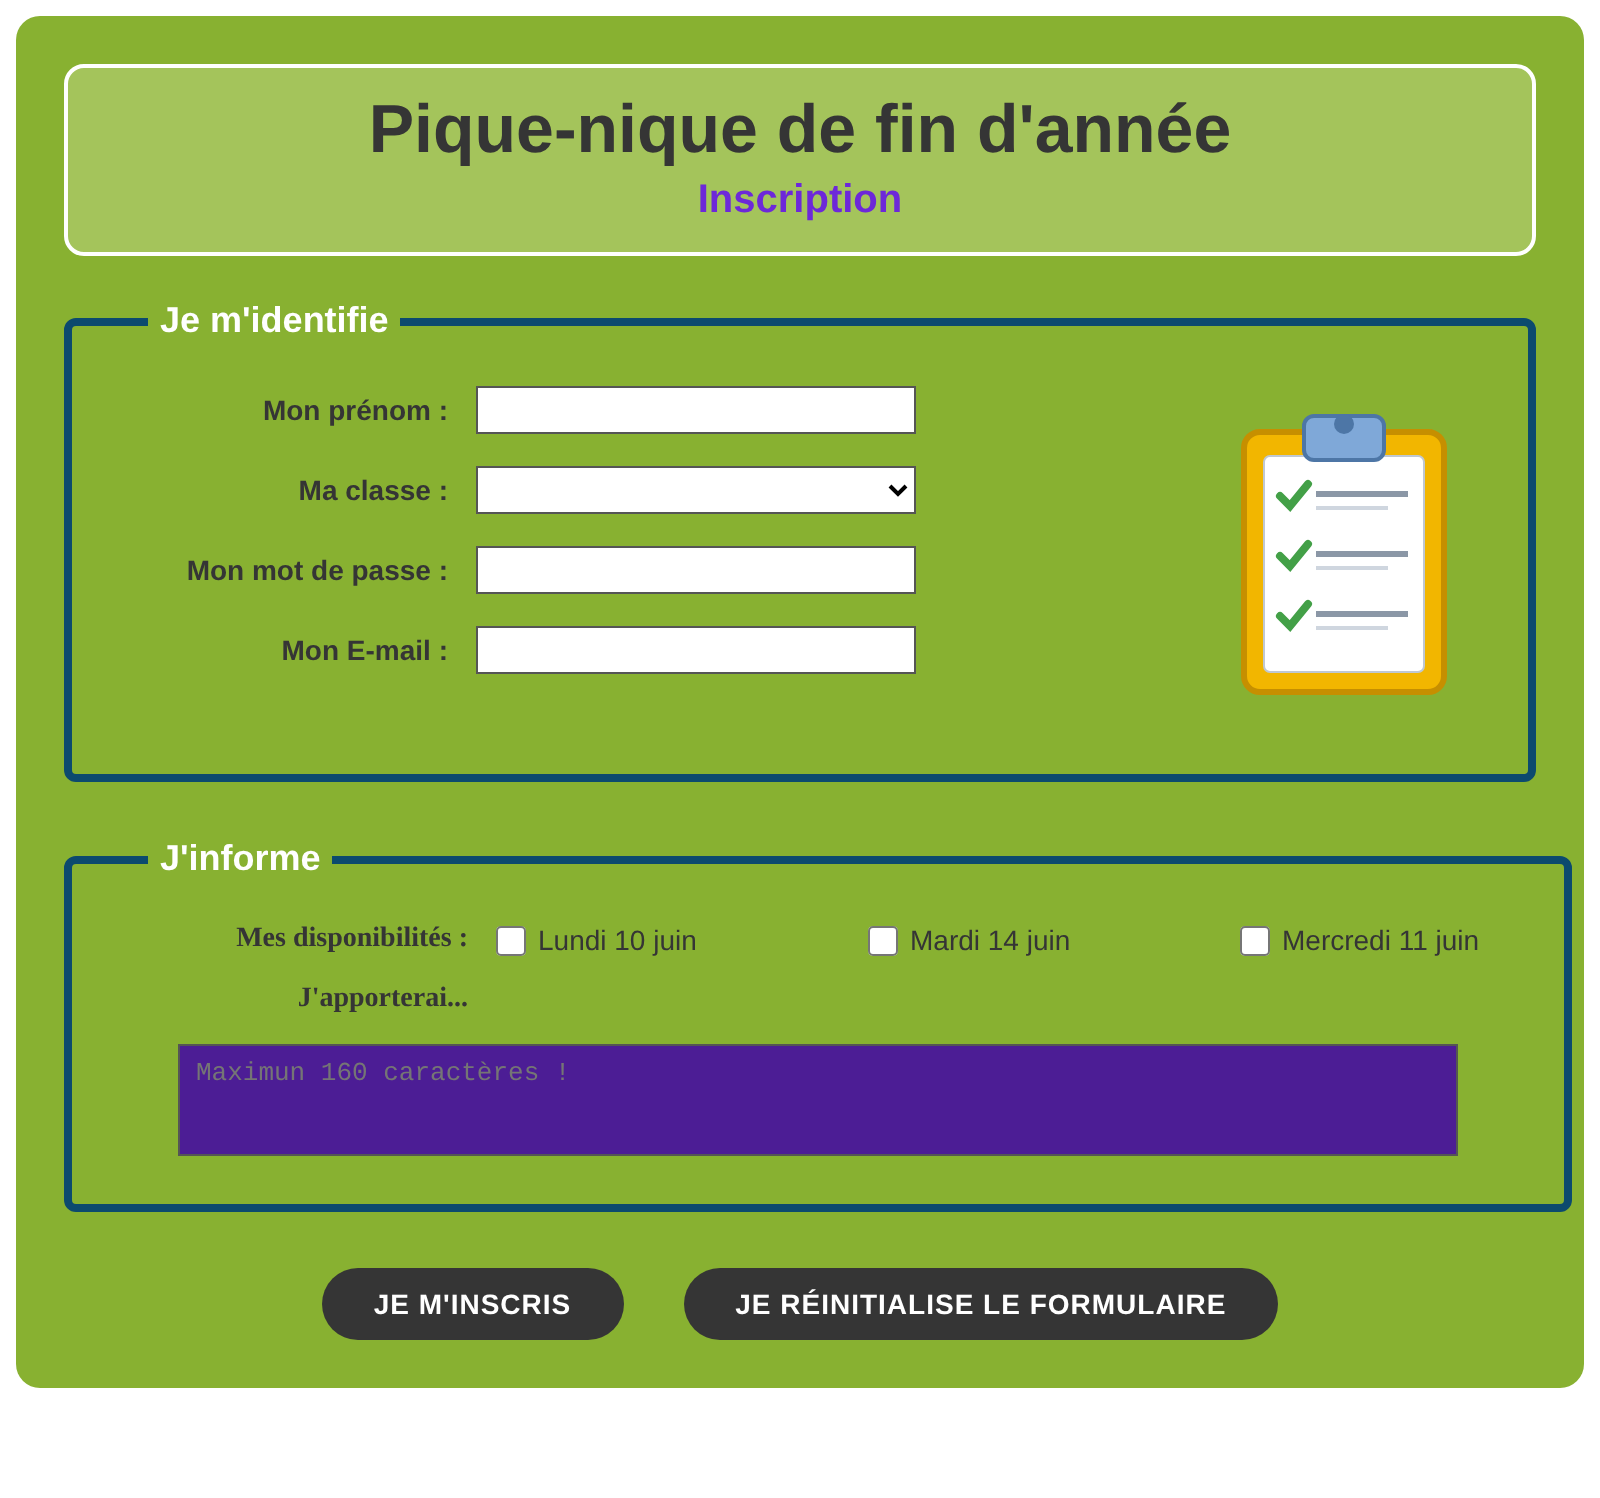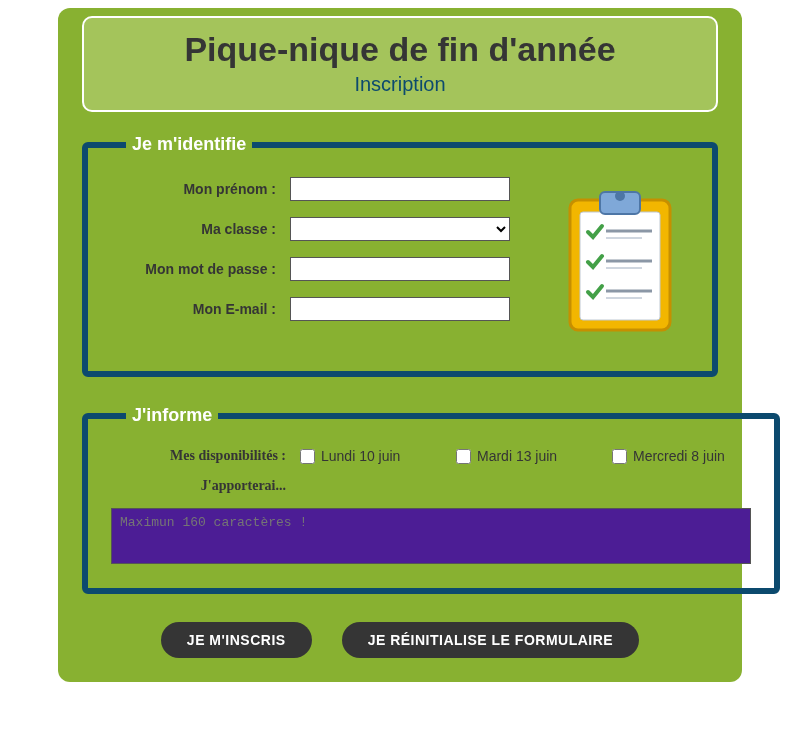--- a/index.html
+++ b/index.html
@@ -4,46 +4,46 @@
   <style>
     * { box-sizing: border-box; margin: 0; padding: 0; }
     body {
       font-family: Verdana, Geneva, sans-serif;
       background: #ffffff;
       display: flex;
       justify-content: center;
       padding: 8px;
     }
     .page {
-      width: 684px;
+      width: 784px;
       background: #88b131;
       border-radius: 12px;
-      padding: 8px 24px 24px 24px;
+      padding: 24px 24px 24px 24px;
     }
     .titlebox {
       background: #a4c45b;
       border: 2px solid #ffffff;
       border-radius: 10px;
       padding: 12px 0 14px 0;
       text-align: center;
       margin-bottom: 22px;
     }
     .titlebox h1 {
       color: #353535;
       font-weight: 700;
       font-size: 34px;
       margin-bottom: 4px;
     }
     .titlebox h2 {
-      color: #0c4a6e;
-      font-weight: 400;
+      color: #6d28d9;
+      font-weight: 700;
       font-size: 20px;
     }
     fieldset {
-      border: 6px solid #0c4a6e;
+      border: 4px solid #0c4a6e;
       border-radius: 6px;
       padding: 22px 22px 24px 22px;
       margin-bottom: 28px;
       position: relative;
     }
     legend {
       color: #ffffff;
       font-weight: 700;
       font-size: 18px;
       padding: 0 6px;
@@ -97,21 +97,21 @@
       width: 190px;
       text-align: right;
       font-weight: 700;
       color: #353535;
       font-size: 14px;
       padding-right: 14px;
       font-family: Liberation Serif, serif;
     }
     .options {
       display: flex;
-      gap: 16px;
+      gap: 46px;
       flex: 1;
     }
     .opt {
       display: flex;
       align-items: center;
       gap: 6px;
       color: #353535;
       font-size: 14px;
       min-width: 140px;
     }
@@ -213,25 +213,25 @@
 
     <div class="inform-row">
       <div class="inform-label">Mes disponibilités :</div>
       <div class="options">
         <label class="opt">
           <input type="checkbox" style="">
           <span>Lundi 10 juin</span>
         </label>
         <label class="opt">
           <input type="checkbox" style="">
-          <span>Mardi 13 juin</span>
+          <span>Mardi 14 juin</span>
         </label>
         <label class="opt">
           <input type="checkbox" style="">
-          <span>Mercredi 8 juin</span>
+          <span>Mercredi 11 juin</span>
         </label>
       </div>
     </div>
 
     <div class="inform-row">
       <div class="inform-label">J'apporterai...</div>
     </div>
 
     <textarea placeholder="Maximun 160 caractères !" style=""></textarea>
   </fieldset>

